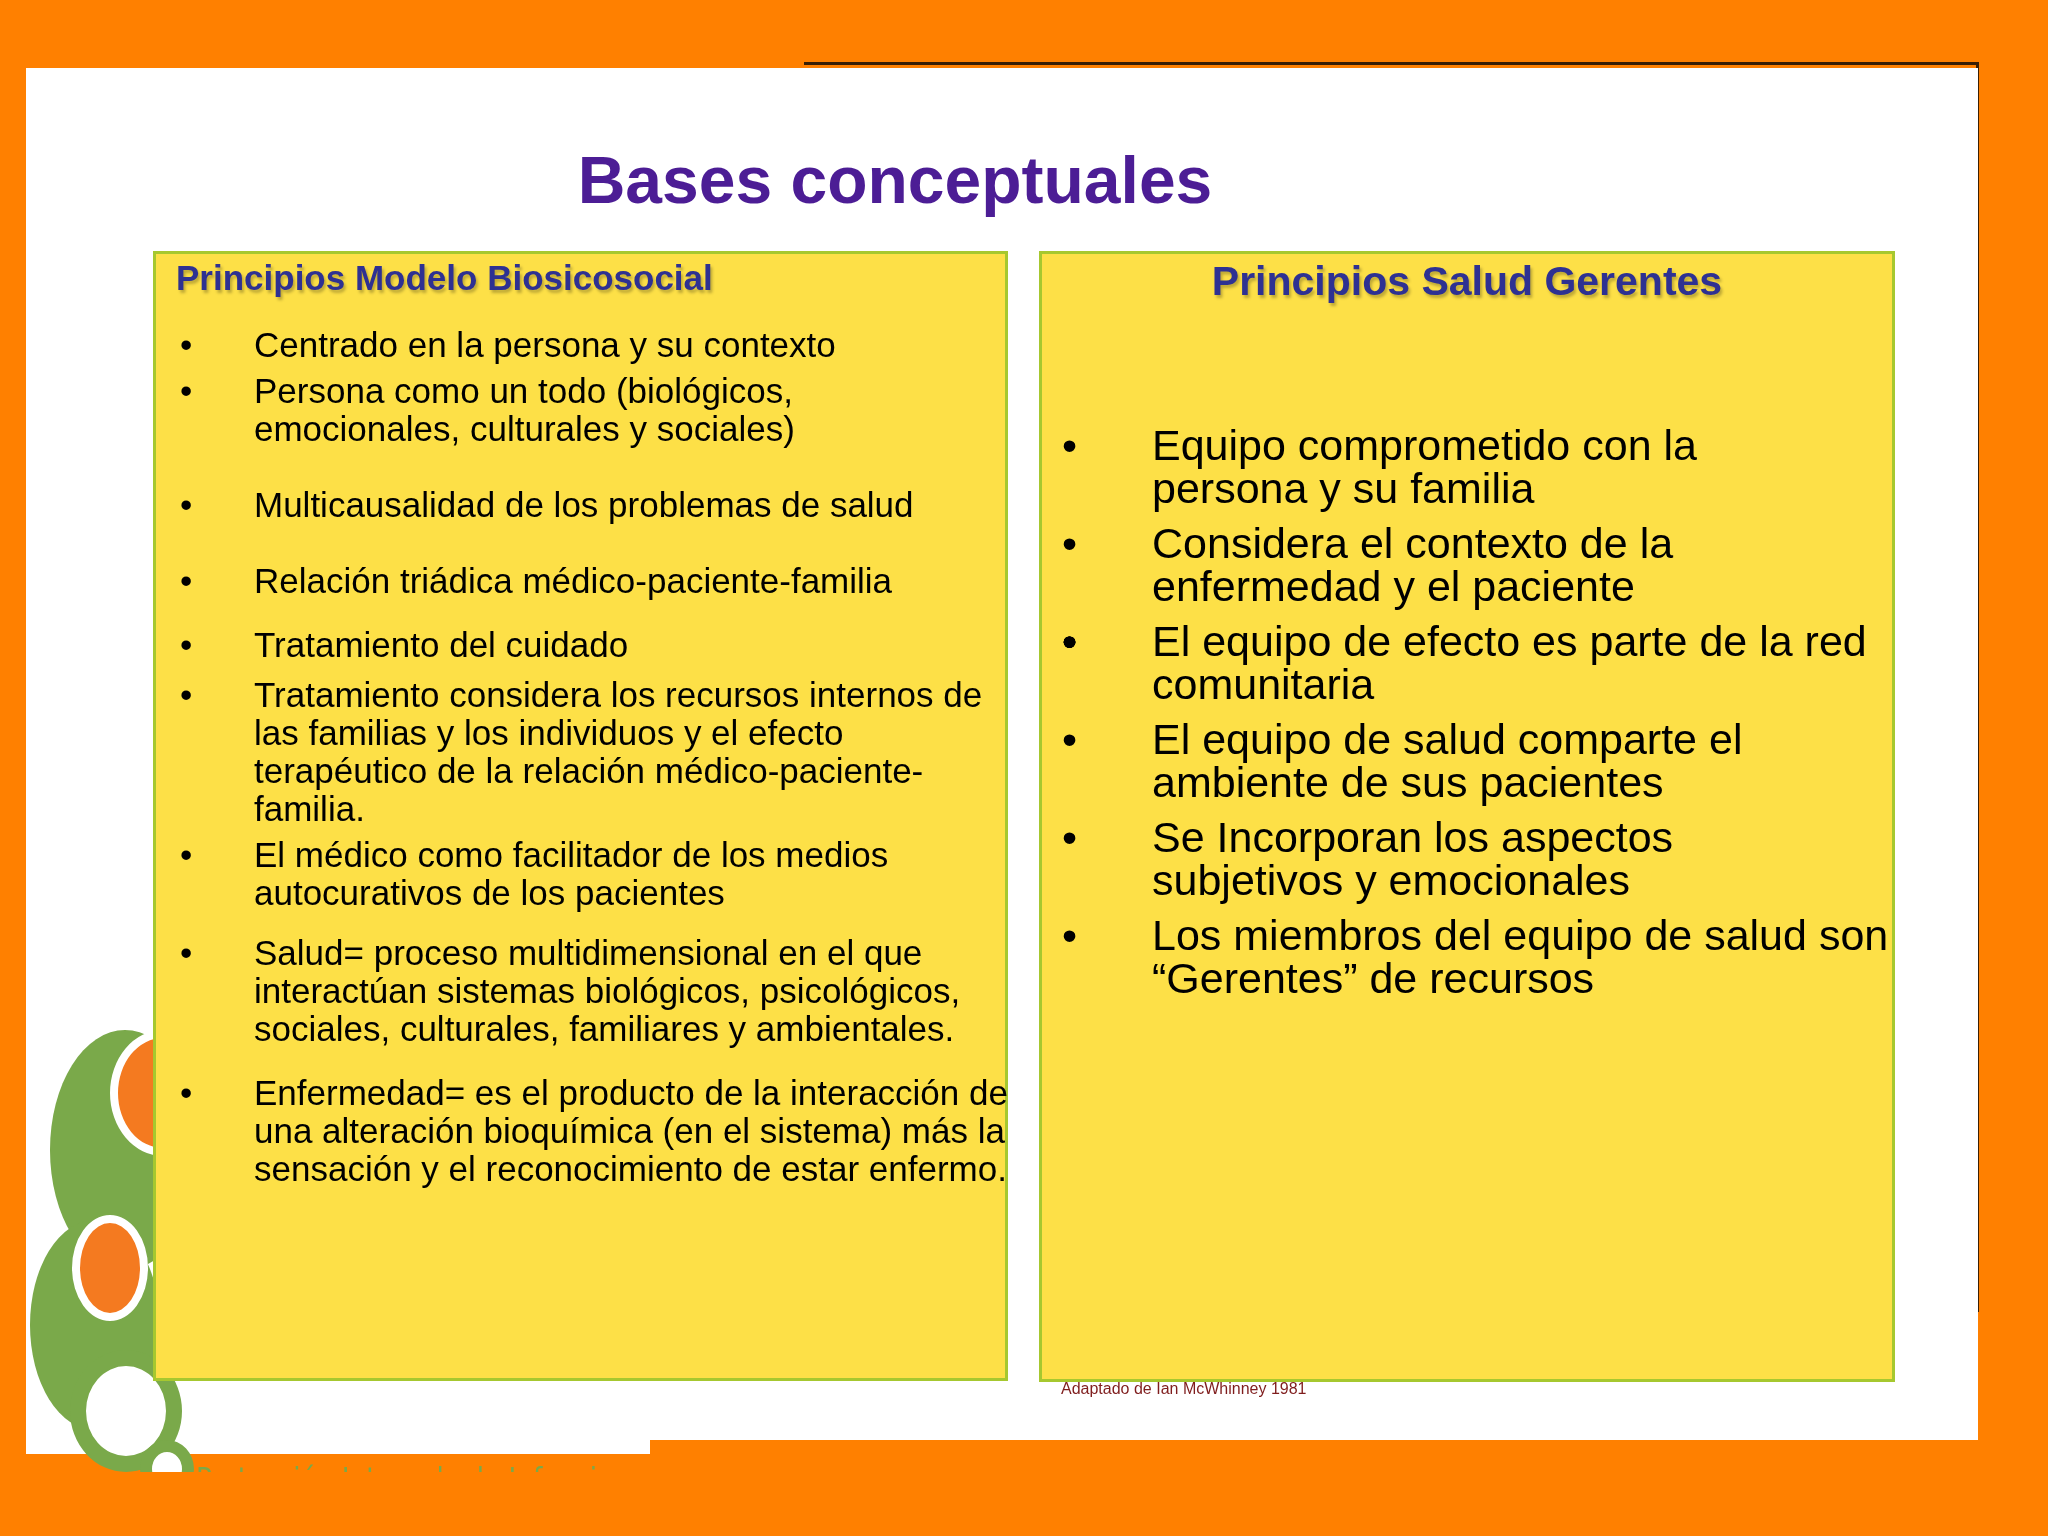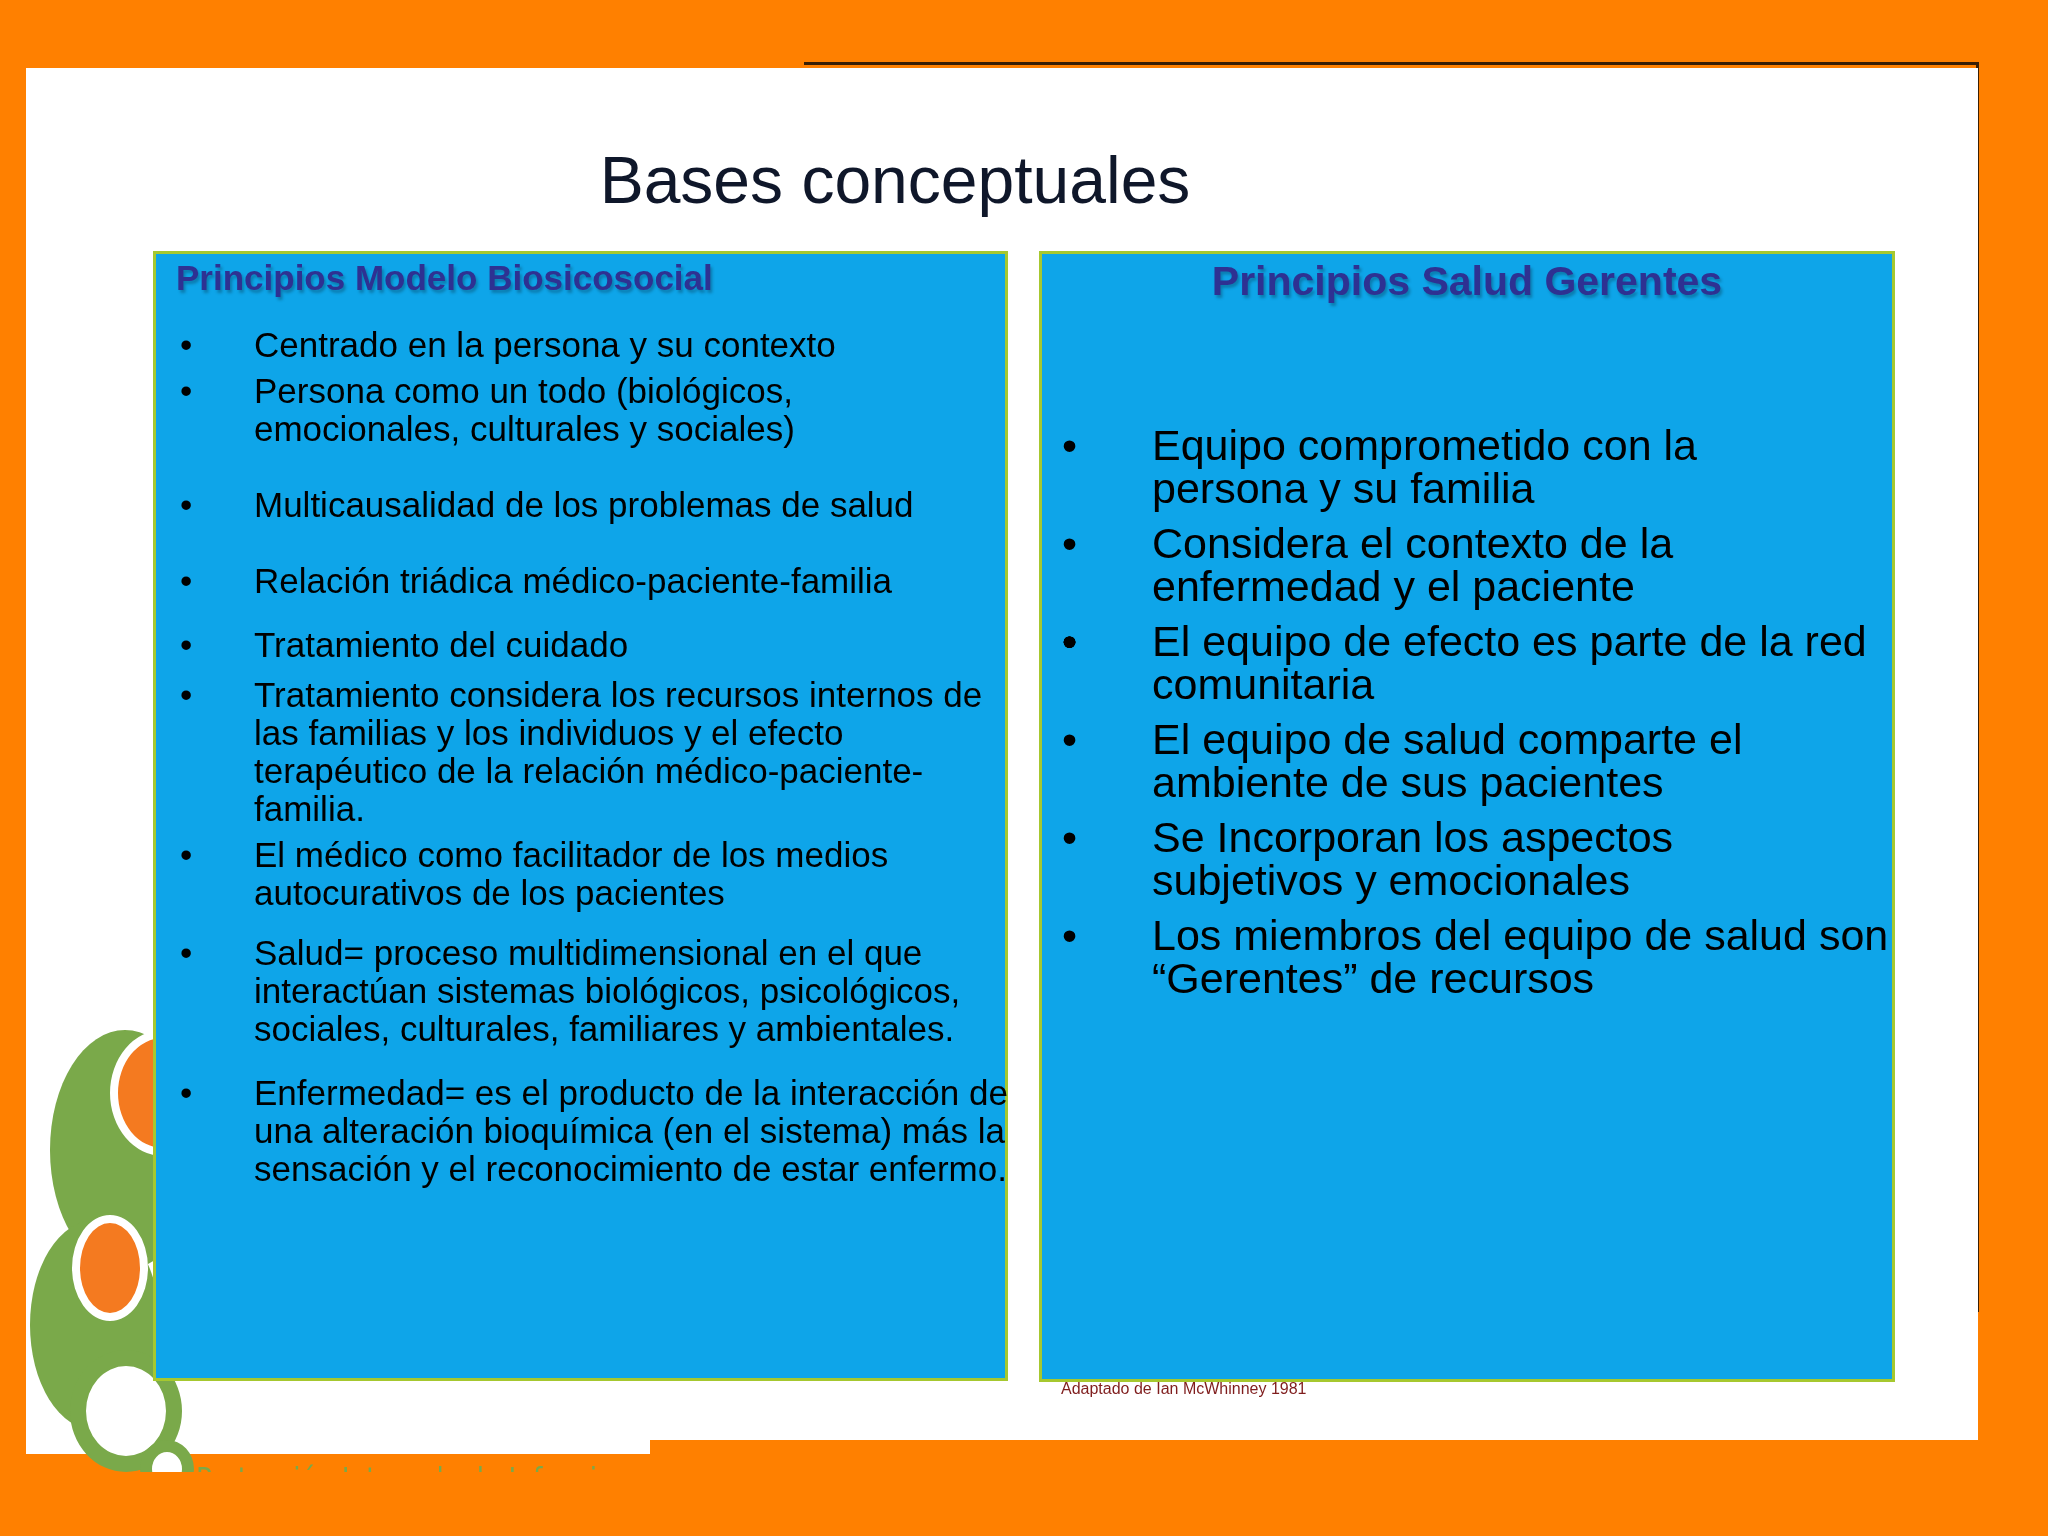--- a/index.html
+++ b/index.html
@@ -19,35 +19,35 @@
       position: absolute; left: 1976px; top: 62px; width: 3px; height: 1250px; background: #3a1f05;
     }
     .bottom-band {
       position: absolute; left: 650px; top: 1440px; width: 1398px; height: 96px; background: #ff8000;
     }
     .bottom-band-2 {
       position: absolute; left: 0; top: 1472px; width: 2048px; height: 64px; background: #ff8000;
     }
     .title {
       position: absolute; left: 0; width: 1790px; top: 142px; text-align: center;
-      font-size: 66px; color: #0f172a; margin: 0; font-weight: normal;
+      font-size: 66px; color: #4c1d95; margin: 0; font-weight: bold;
     }
     
     .logo { position: absolute; left: 30px; top: 1010px; width: 640px; height: 500px; }
     .logo .c { position: absolute; border-radius: 50%; }
     .logo-text {
       position: absolute; left: 168px; top: 1080px; font-size: 150px; color: #f47a20;
       font-family: "DejaVu Sans", sans-serif; letter-spacing: 4px;
     }
     .logo-sub {
       position: absolute; left: 196px; top: 1460px; font-size: 31px; color: #7aa94a;
       font-family: "DejaVu Sans", sans-serif; transform: scaleX(0.85); transform-origin: left;
     }
     .box {
-      position: absolute; border: 3px solid #a6c82f; background: #0ea5e9; box-sizing: border-box;
+      position: absolute; border: 3px solid #a6c82f; background: #fde047; box-sizing: border-box;
     }
     .box-left { left: 153px; top: 251px; width: 855px; height: 1130px; }
     .box-right { left: 1039px; top: 251px; width: 856px; height: 1131px; }
     .box-heading {
       font-weight: bold; color: #2e3192;
       text-shadow: 2px 3px 3px rgba(0,0,0,0.25);
     }
     .box-left .box-heading { position: absolute; left: 20px; top: 4px; font-size: 35px; }
     .box-right .box-heading { position: absolute; left: 0; right: 0; top: 4px; text-align: center; font-size: 41px; }
     ul { list-style: none; margin: 0; padding: 0; }

